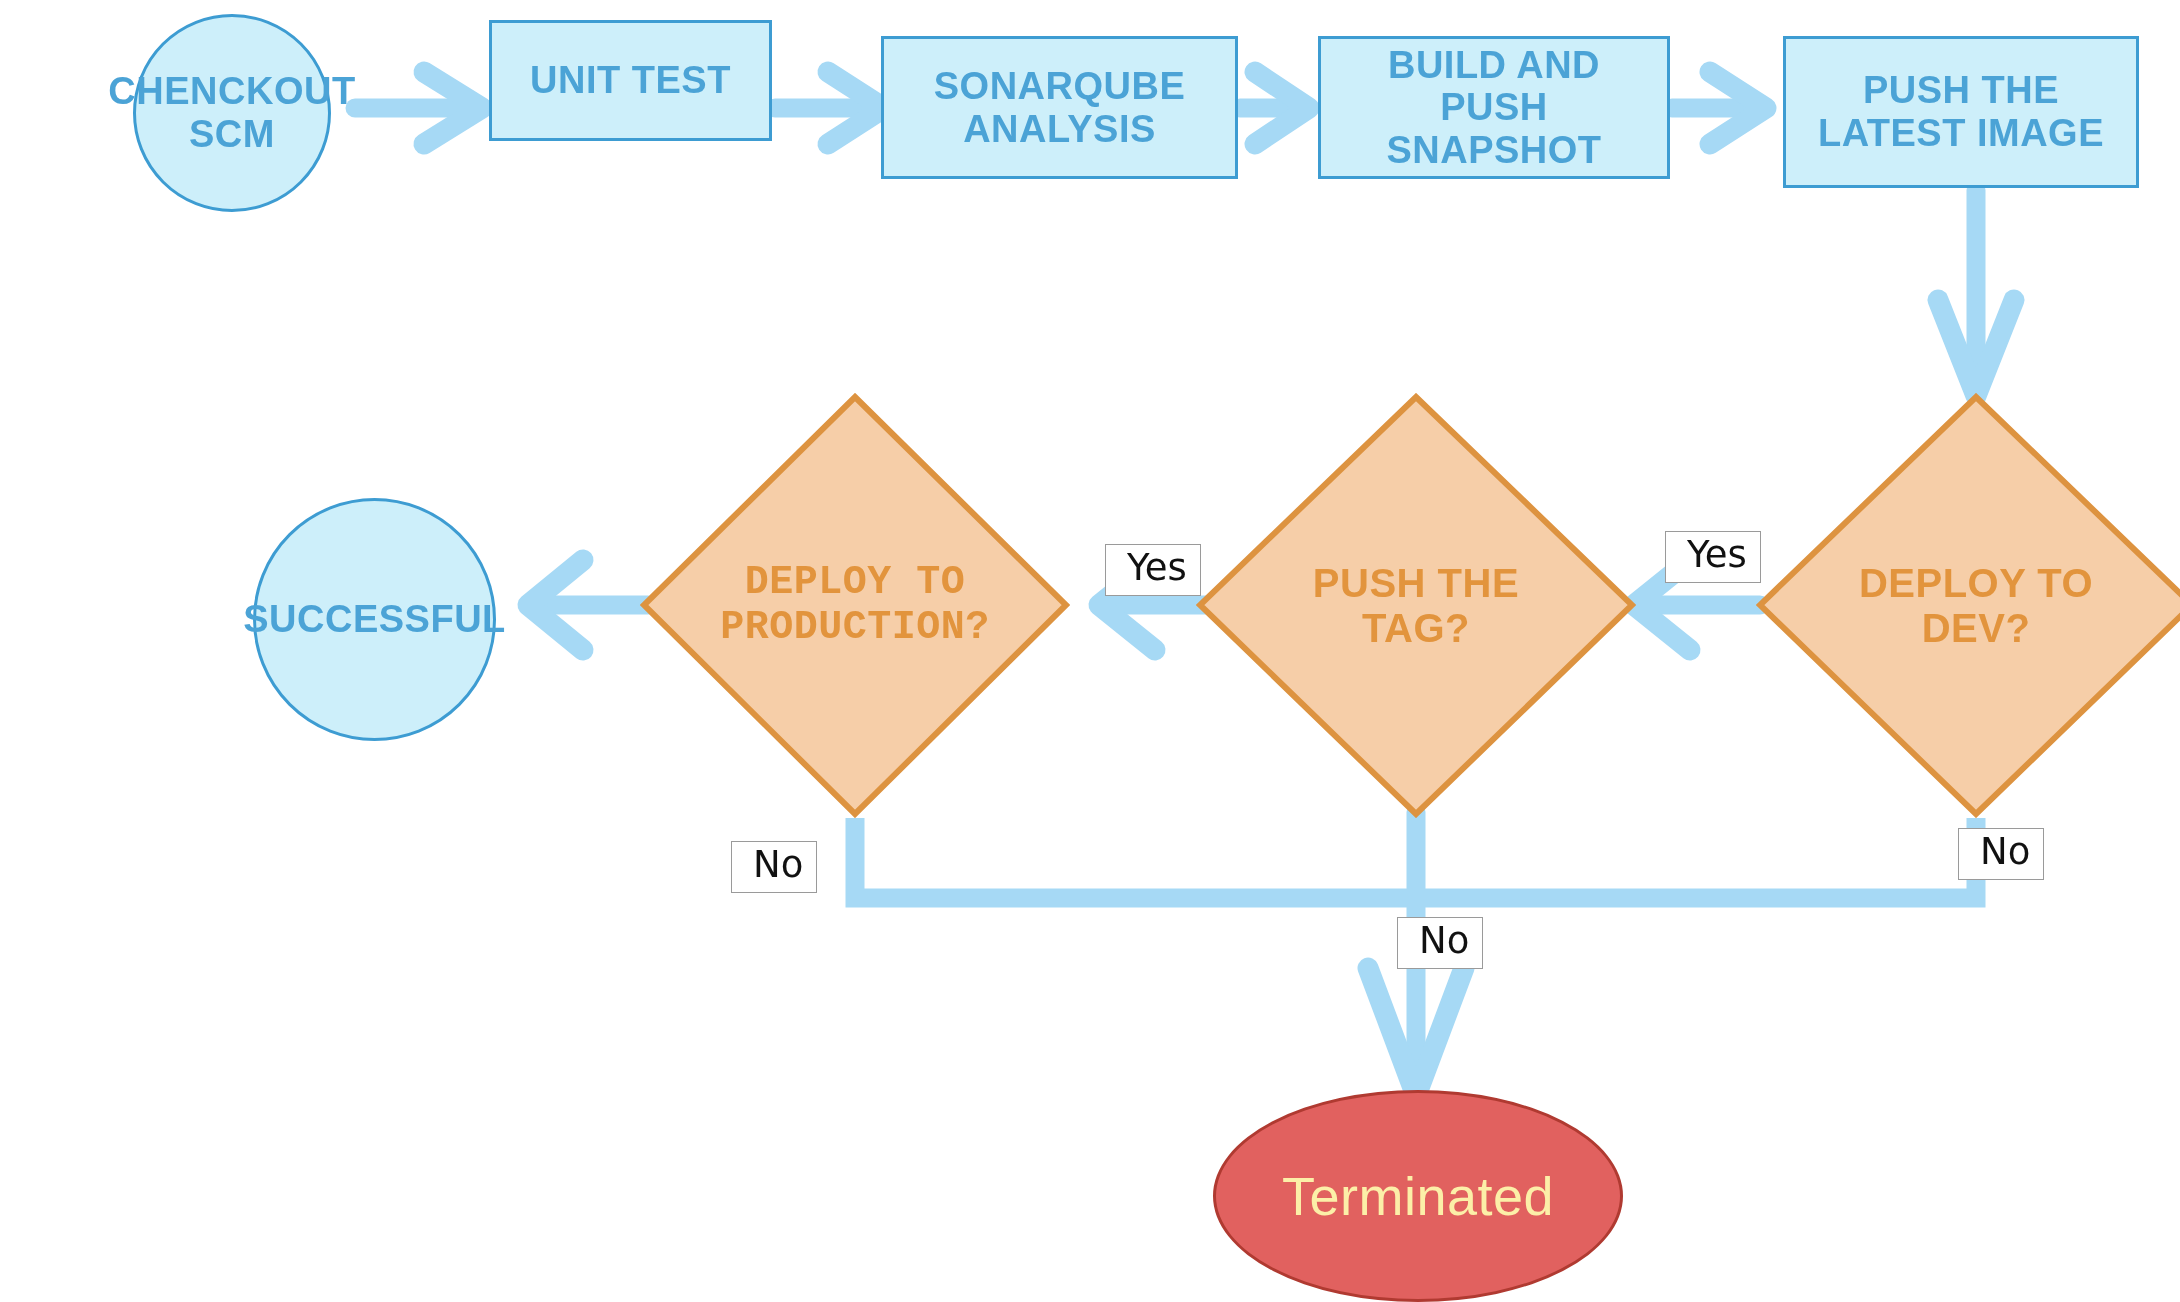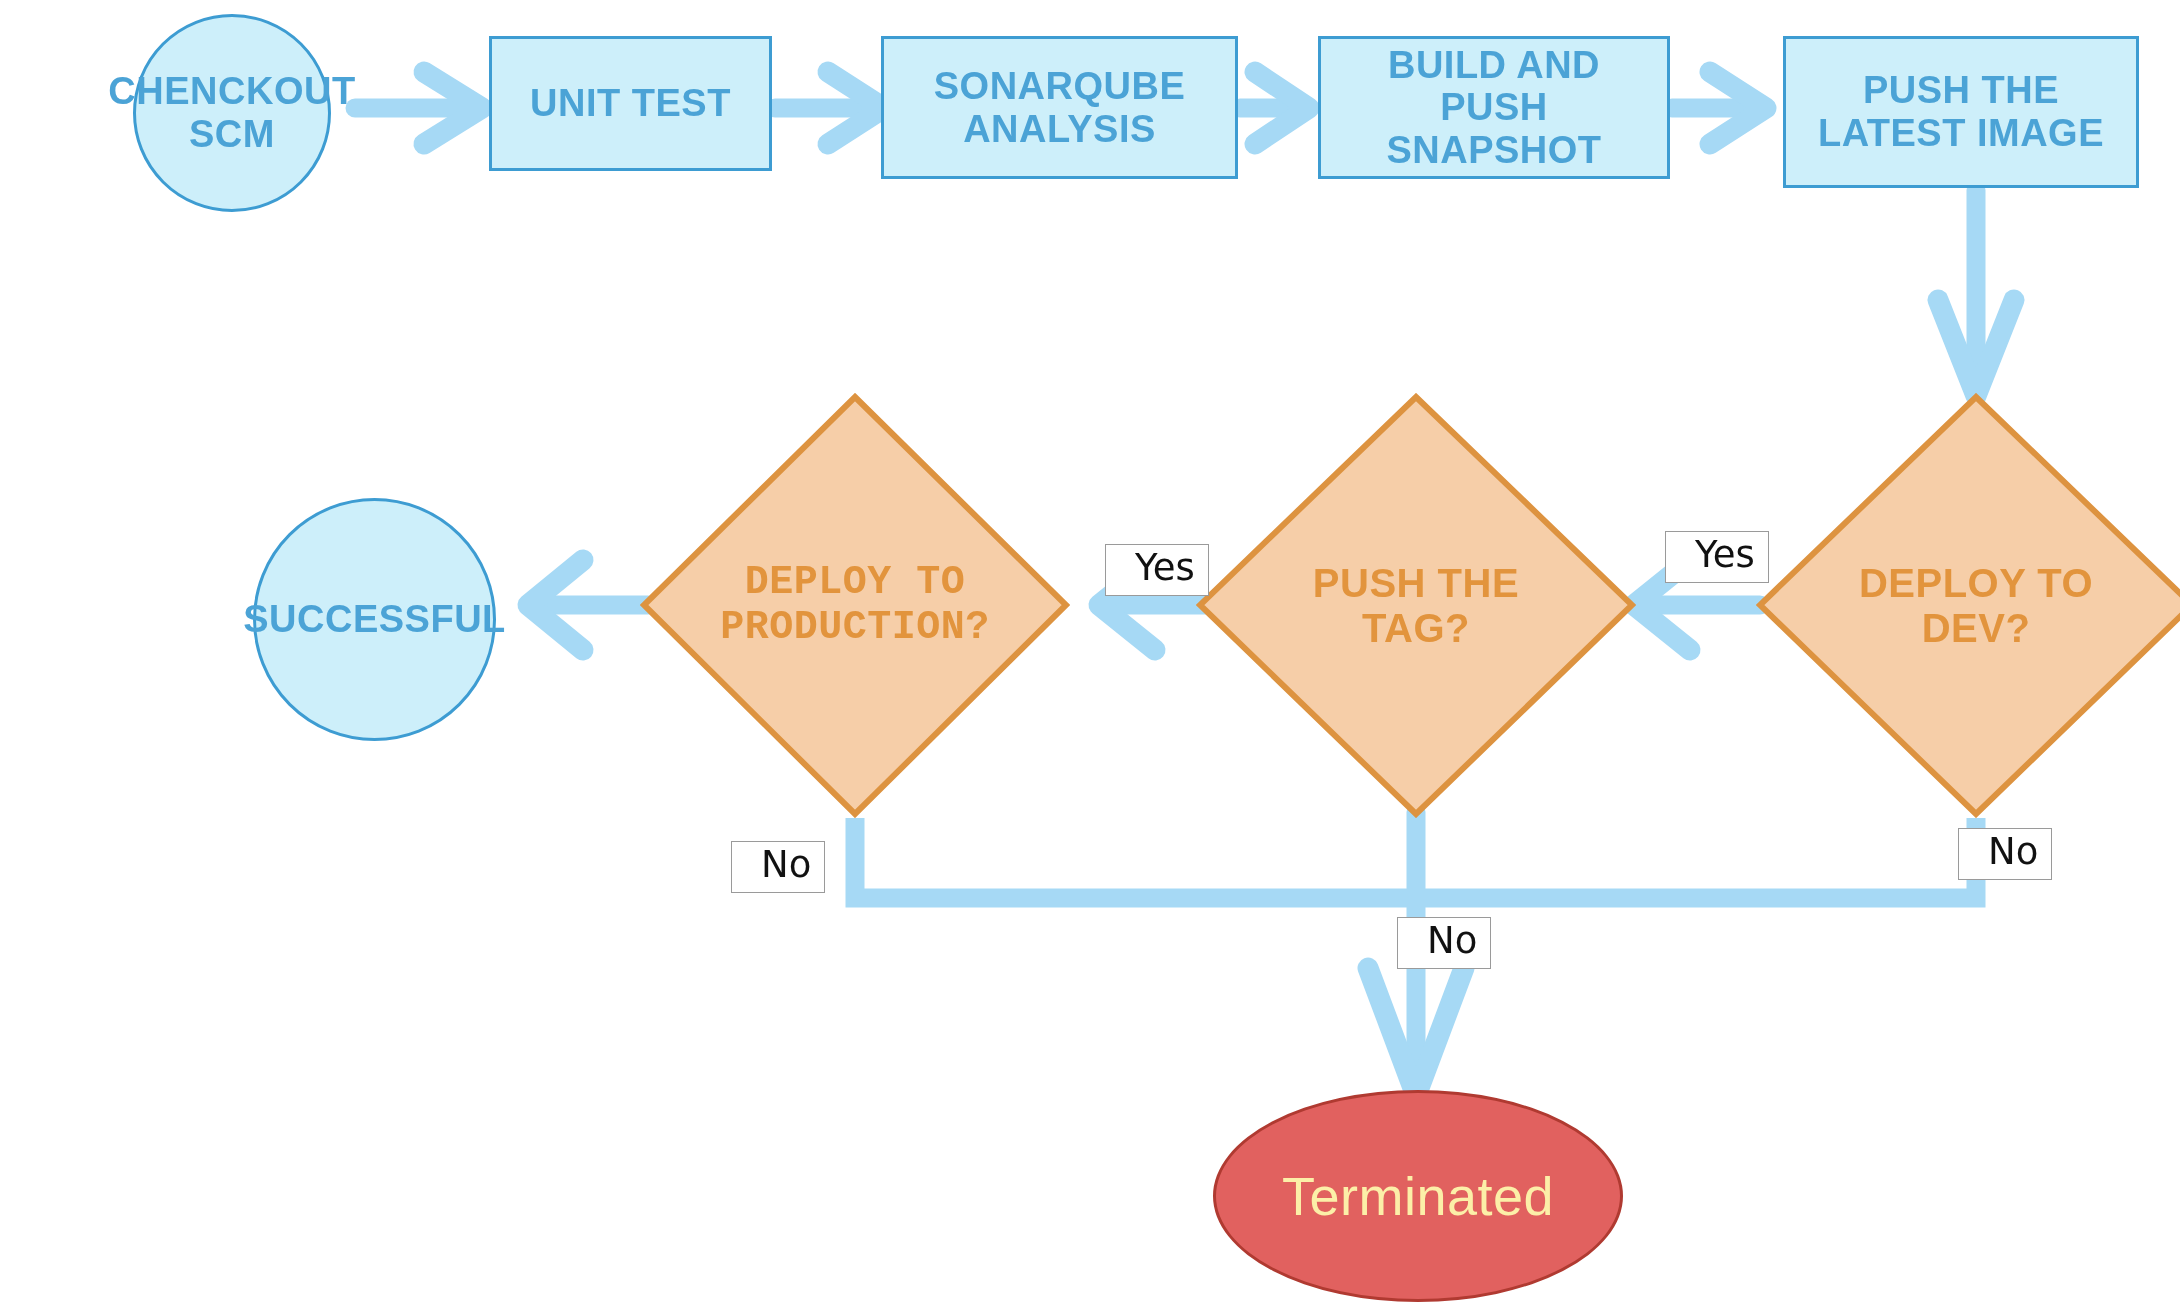--- a/index.html
+++ b/index.html
@@ -100,21 +100,21 @@
   }
 
   
   .edge-label {
     position: absolute;
     background: #ffffff;
     border: 1px solid #9a9a9a;
     color: #111111;
     font-size: 37px;
     line-height: 1.05;
-    padding: 4px 13px 7px 29px;
+    padding: 4px 13px 7px 21px;
     z-index: 6;
     white-space: nowrap;
     font-family: "DejaVu Sans", sans-serif;
   }
 </style>
 </head>
 <body>
 
 <div id="canvas">
 
@@ -185,21 +185,21 @@
         <path d="M 1368 968 L 1416 1096 L 1464 968" stroke-width="21"></path>
       </g>
 
     </g>
   </svg>
 
   <div class="node circle" style="left:133px; top:14px; width:198px; height:198px;">
     <span class="node-label">CHENCKOUT SCM</span>
   </div>
 
-  <div class="node proc" style="left:489px; top:36px; width:283px; height:135px;">
+  <div class="node proc" style="left:489px; top:20px; width:283px; height:121px;">
     <span class="node-label">UNIT TEST</span>
   </div>
 
   <div class="node proc" style="left:881px; top:36px; width:357px; height:143px;">
     <span class="node-label">SONARQUBE ANALYSIS</span>
   </div>
 
   <div class="node proc" style="left:1318px; top:36px; width:352px; height:143px;">
     <span class="node-label">BUILD AND PUSH SNAPSHOT</span>
   </div>

